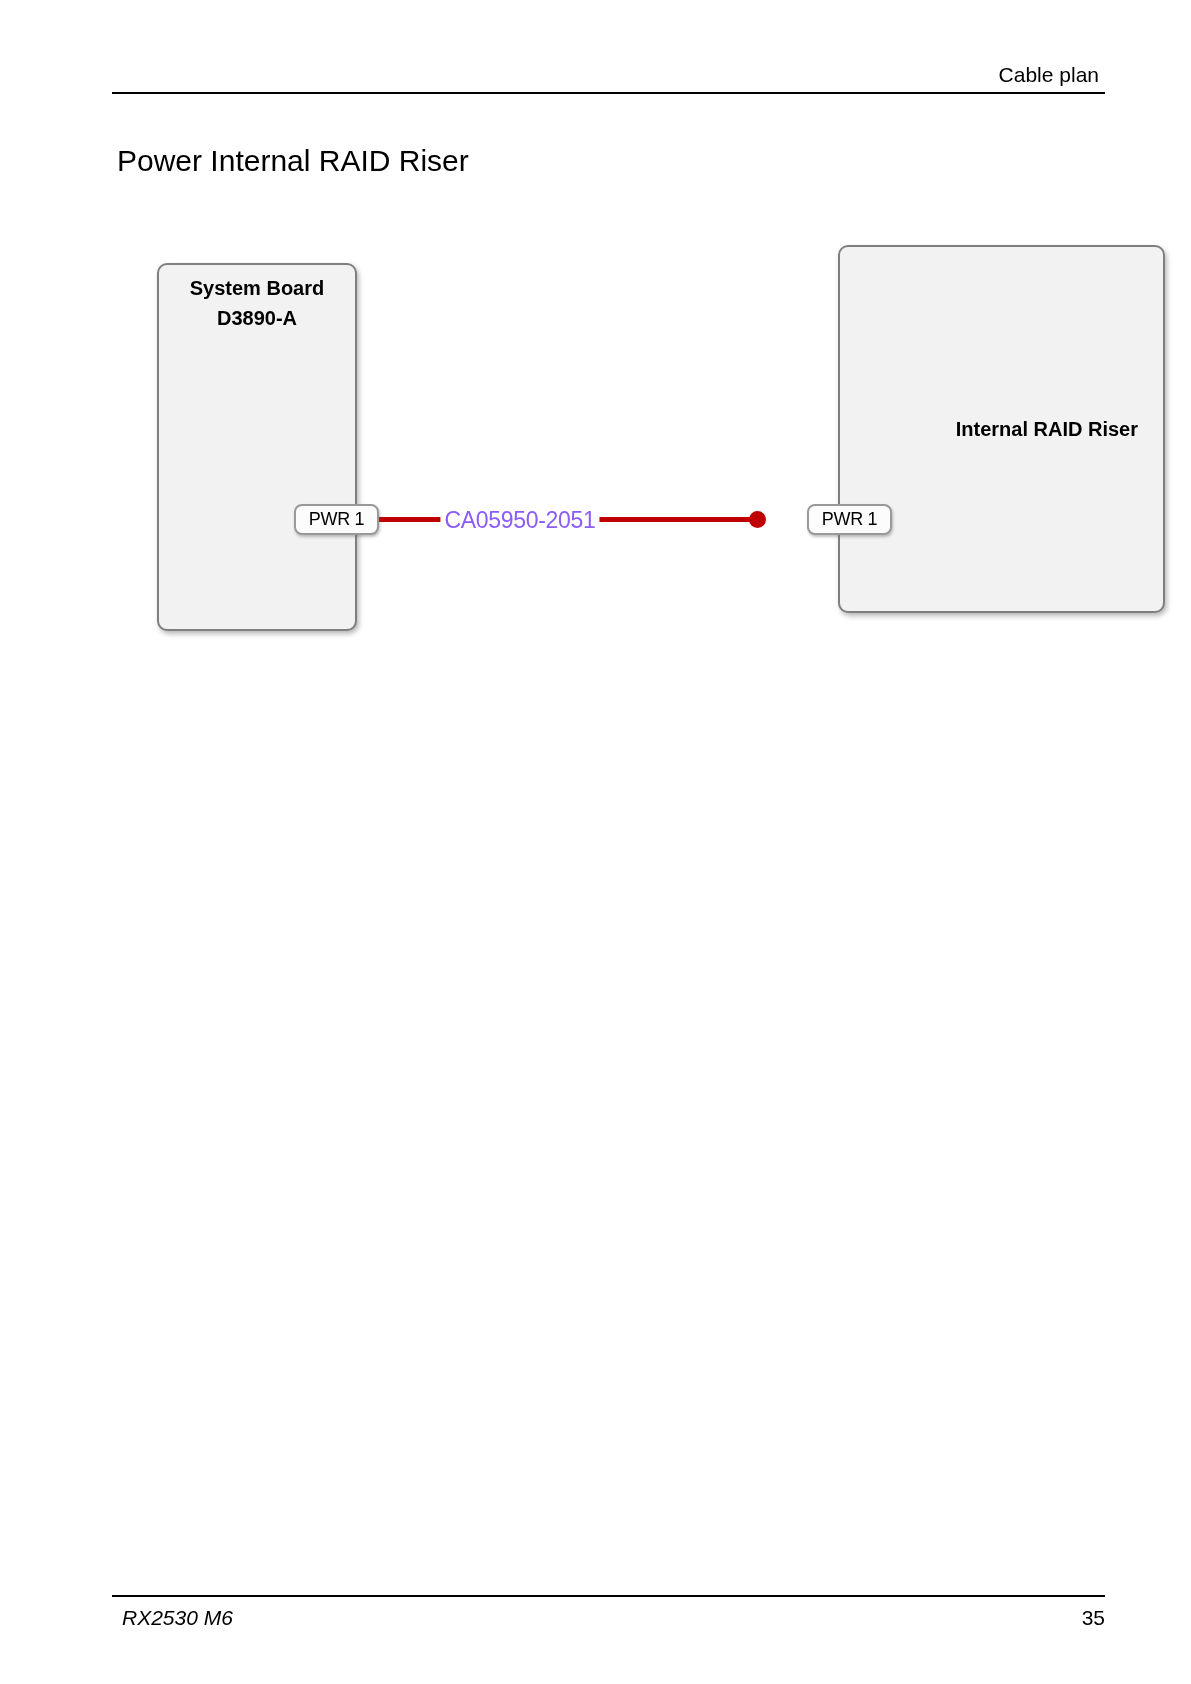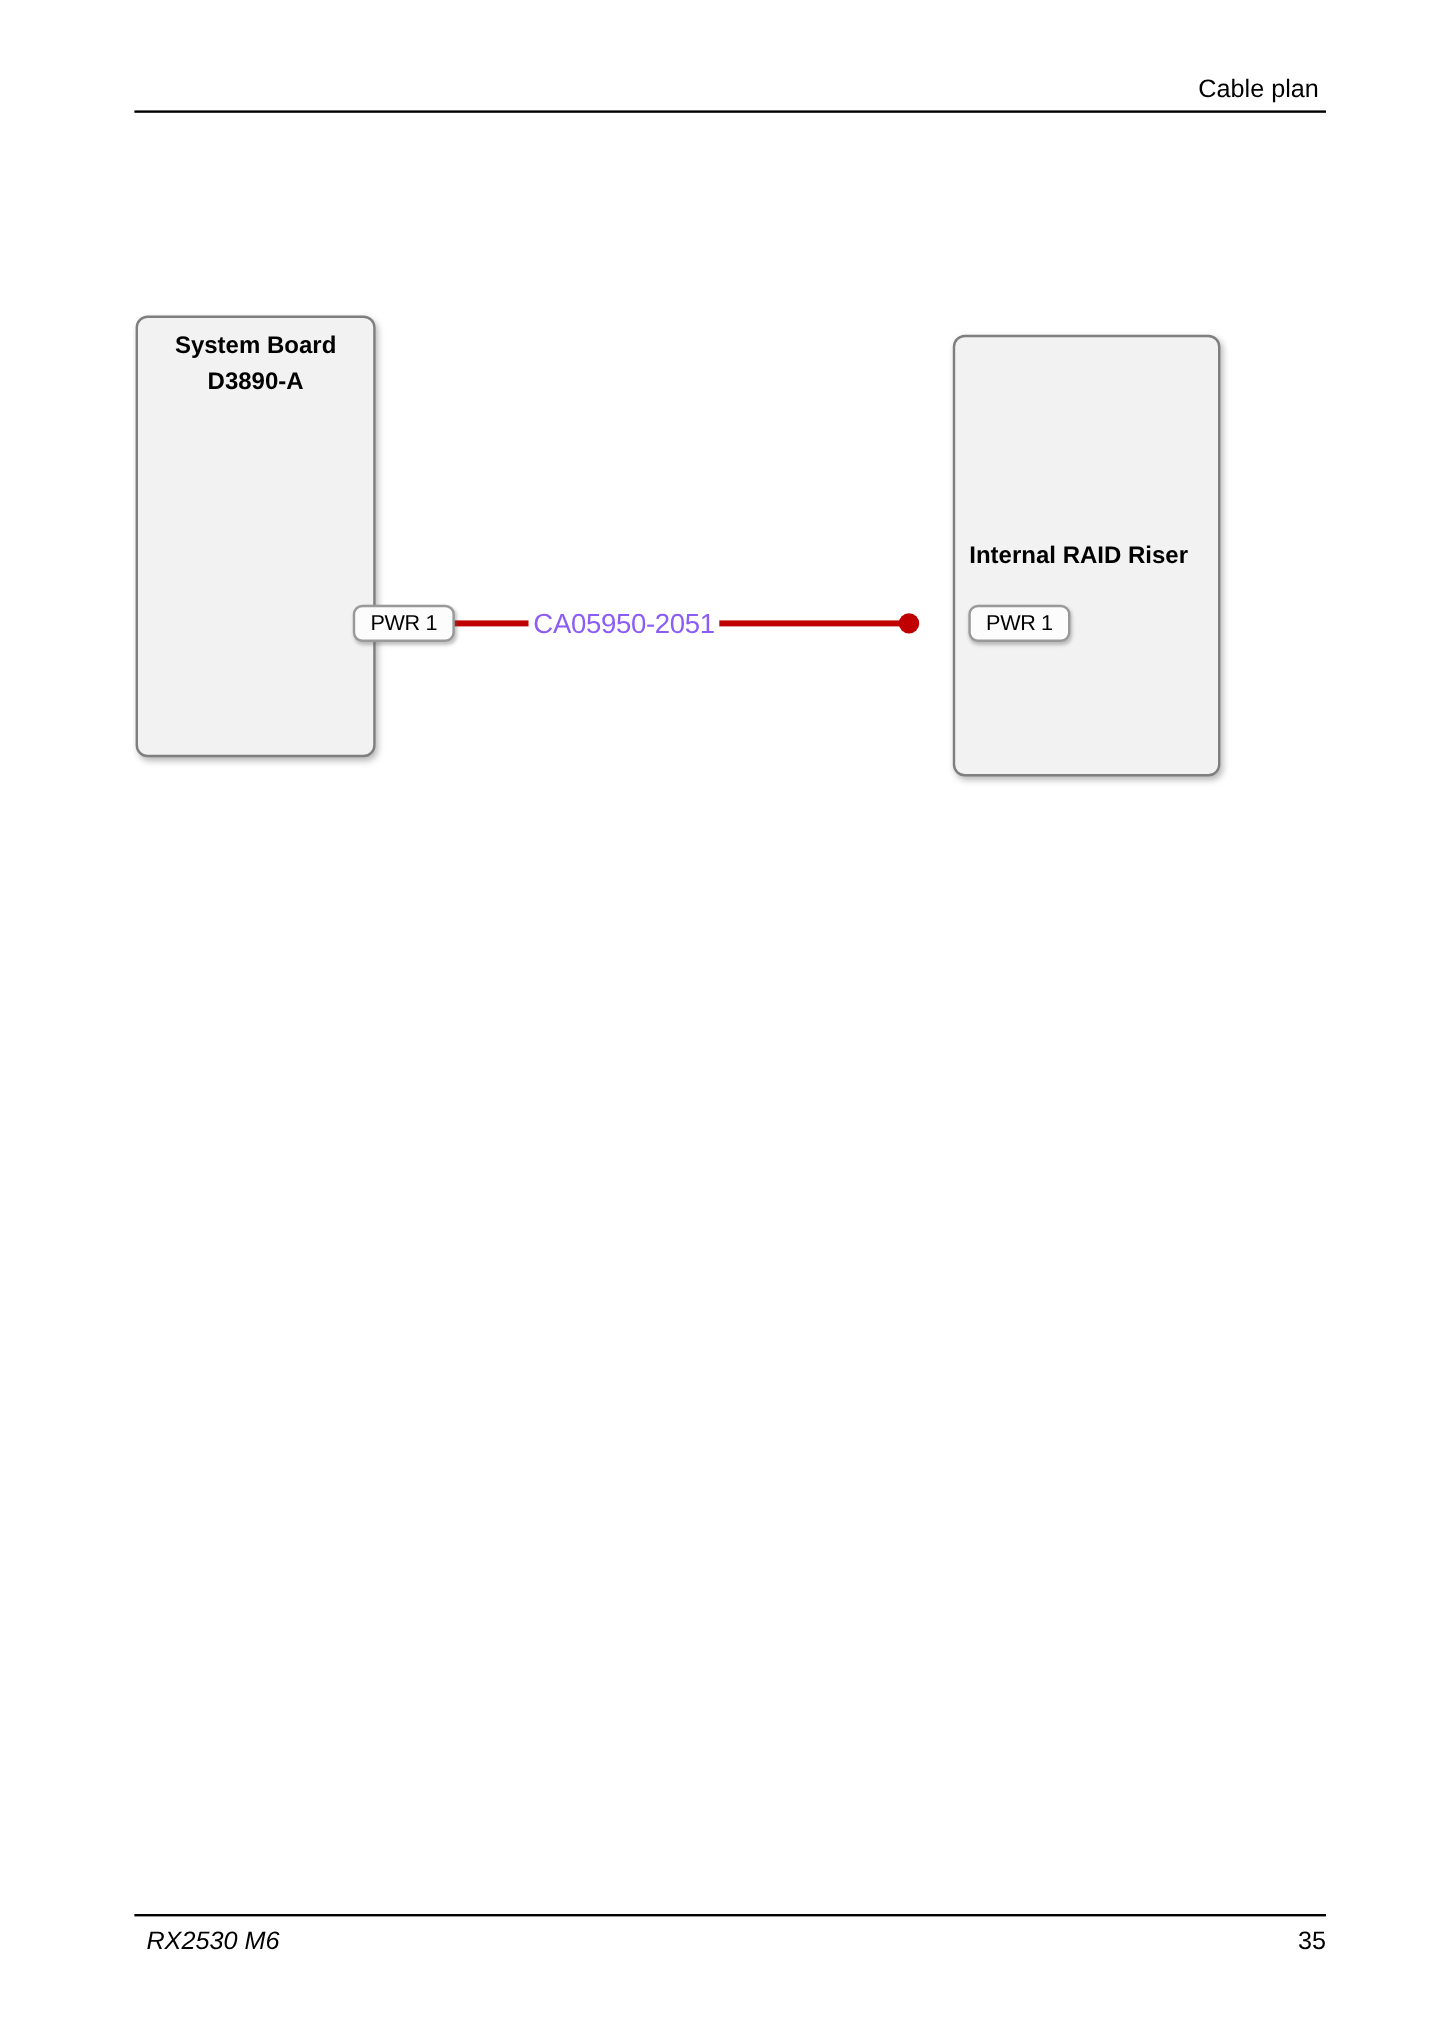--- a/index.html
+++ b/index.html
@@ -47,31 +47,32 @@
     white-space: nowrap;
   }
 
   
   .node {
     position: absolute;
     background: #f2f2f2;
     border: 2px solid #7f7f7f;
     border-radius: 10px;
     box-shadow: 2px 3px 5px rgba(100,100,100,0.45);
+    margin-left: 44px;
   }
   .node-left {
     left: 113px;
     top: 263px;
     width: 200px;
     height: 368px;
   }
   .node-right {
     left: 794px;
-    top: 279px;
-    width: 223px;
+    top: 245px;
+    width: 327px;
     height: 368px;
   }
   .node-title {
     font-weight: 700;
     font-size: 20px;
     line-height: 30px;
     color: #000000;
     text-align: center;
   }
   .node-left .node-title {
@@ -175,20 +176,21 @@
   }
 </style>
 </head>
 <body>
 
 <div class="page">
 
   <div class="header-text">Cable plan</div>
   <div class="header-rule"></div>
 
+  <h1 class="page-title">Power Internal RAID Riser</h1>
 
   <div>
 
     <div class="node node-left">
       <div class="node-title">
         <div>System Board</div>
         <div>D3890-A</div>
       </div>
     </div>
 

